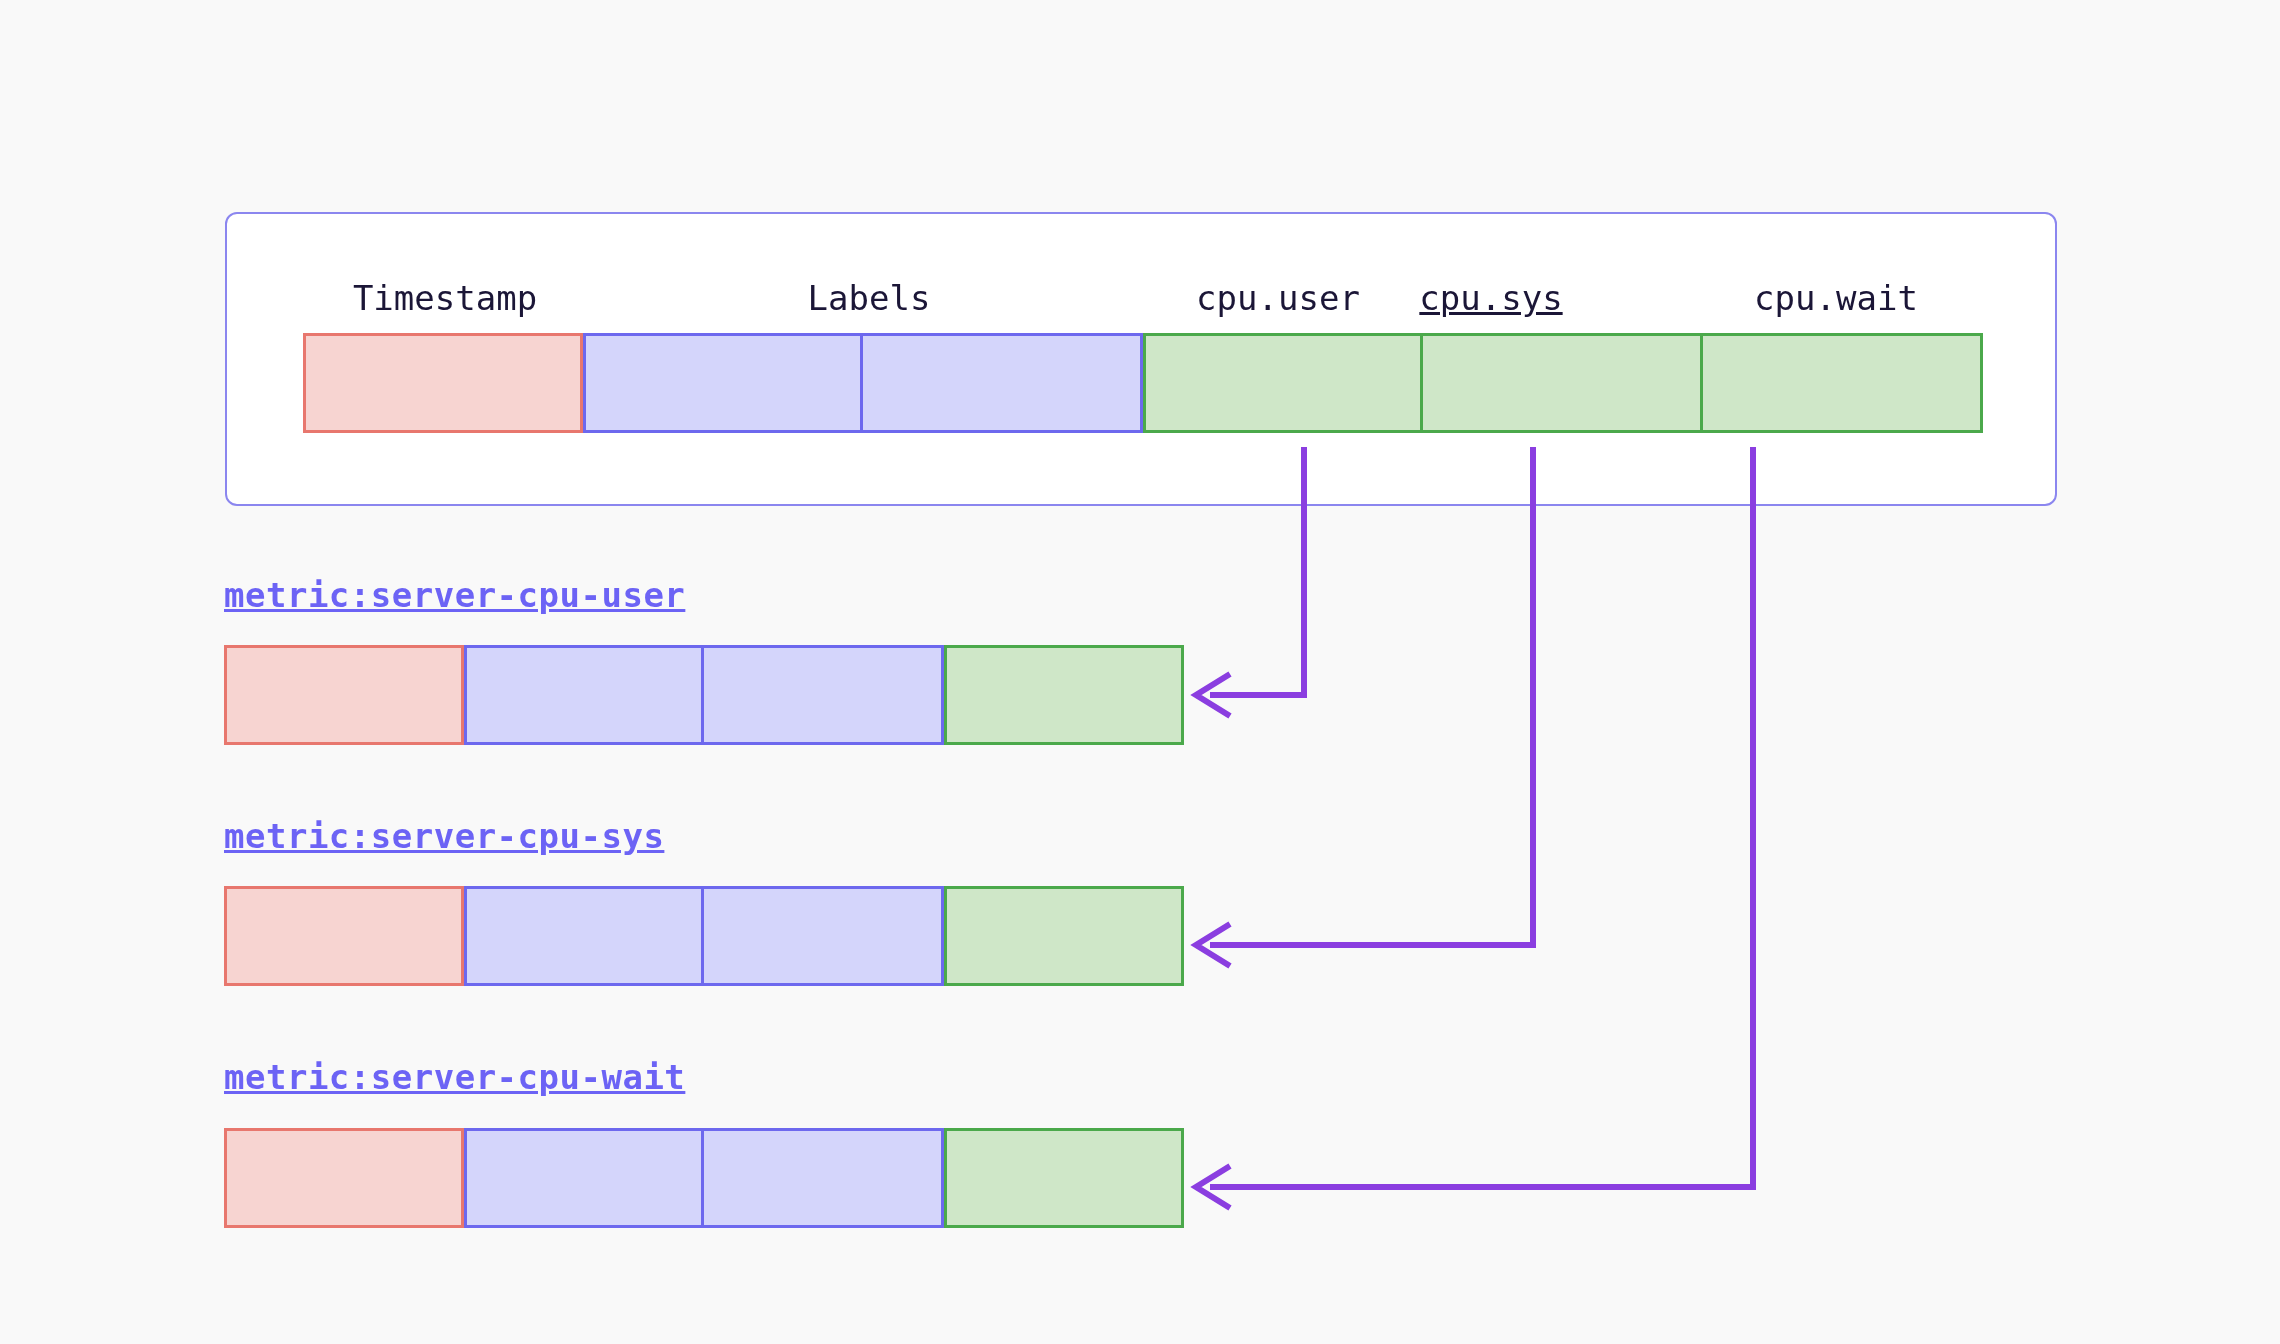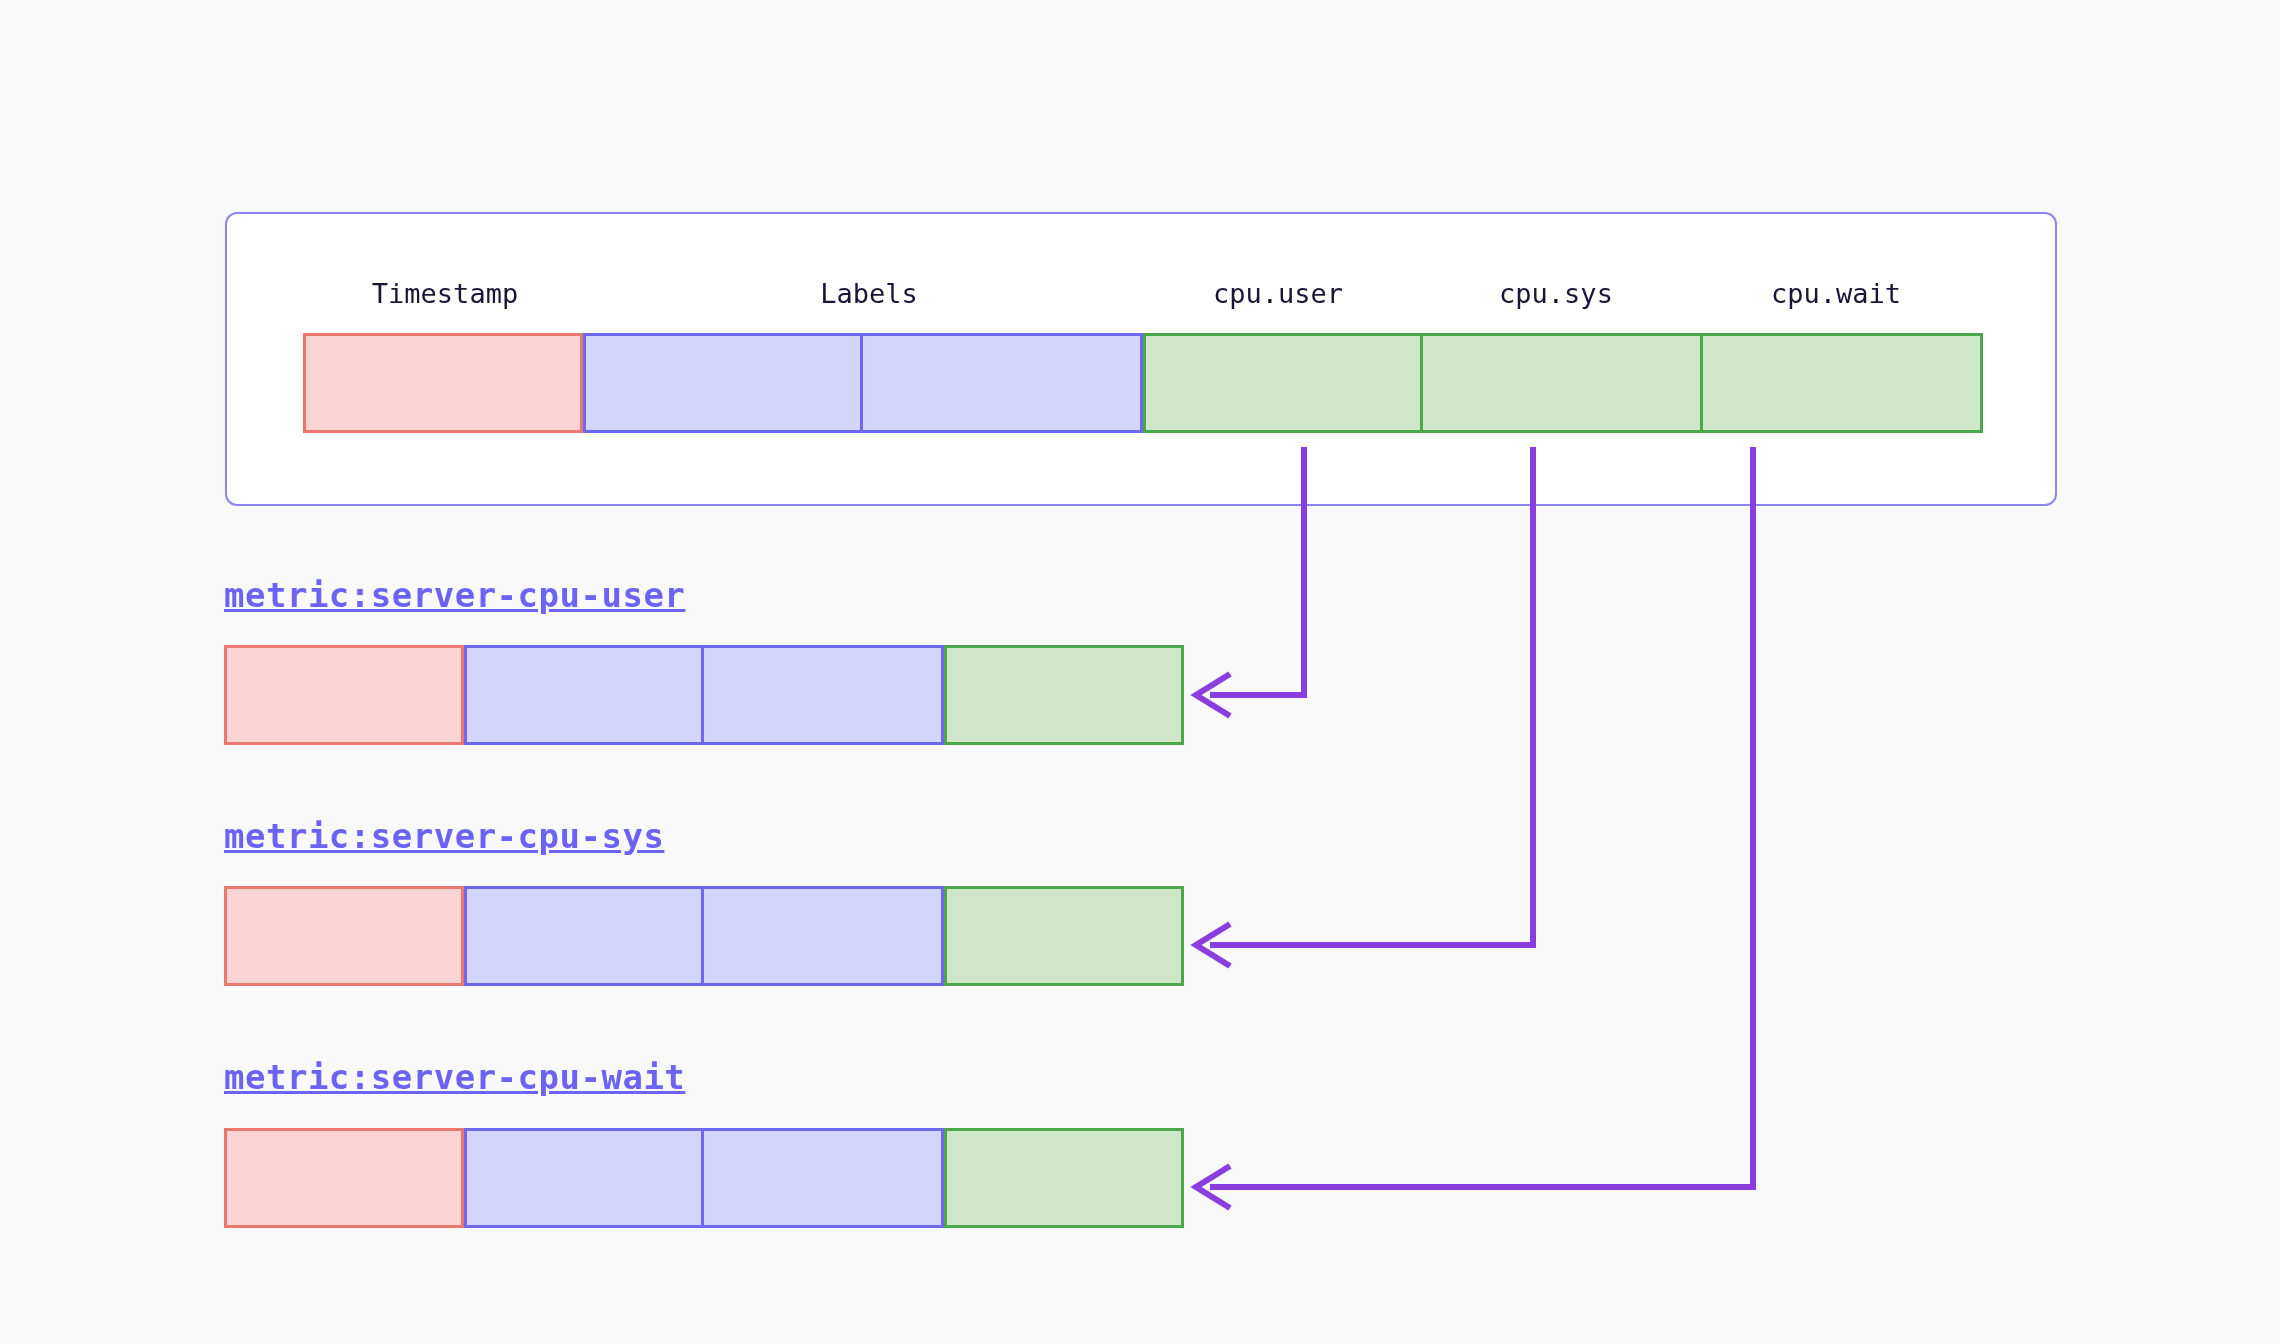--- a/index.html
+++ b/index.html
@@ -49,21 +49,21 @@
   .col-headers {
     position: absolute;
     left: 225px;
     top: 278px;
     width: 1832px;
     height: 44px;
   }
   .col-header {
     position: absolute;
     top: 0;
-    font-size: 27px;
+    font-size: 34px;
     color: #1b1637;
     text-align: center;
     white-space: nowrap;
   }
 
   .table-row {
     position: absolute;
     left: 303px;
     top: 333px;
     height: 100px;
@@ -122,21 +122,21 @@
 
 <div id="stage">
 
 
   <div class="table-card"></div>
 
   <div class="col-headers" id="col-headers">
       <div class="col-header" style="left: 70px; width: 300px;">Timestamp</div>
       <div class="col-header" style="left: 494px; width: 300px;">Labels</div>
       <div class="col-header" style="left: 903px; width: 300px;">cpu.user</div>
-      <div class="col-header" style="left: 1181px; width: 300px;">cpu.sys</div>
+      <div class="col-header" style="left: 1116px; width: 300px; text-decoration: underline;">cpu.sys</div>
       <div class="col-header" style="left: 1461px; width: 300px;">cpu.wait</div>
     </div>
 
   <div class="table-row" id="table-row">
       <div class="cell ts" style="width: 280px; background: rgb(247, 212, 209); border-color: rgb(232, 119, 110);"></div>
       <div class="cell lbl first" style="width: 280px; background: rgb(212, 213, 251); border-color: rgb(109, 104, 238);"></div>
       <div class="cell lbl" style="width: 280px; background: rgb(212, 213, 251); border-color: rgb(109, 104, 238);"></div>
       <div class="cell val first" style="width: 280px; background: rgb(207, 231, 200); border-color: rgb(75, 169, 75);"></div>
       <div class="cell val" style="width: 280px; background: rgb(207, 231, 200); border-color: rgb(75, 169, 75);"></div>
       <div class="cell val" style="width: 280px; background: rgb(207, 231, 200); border-color: rgb(75, 169, 75);"></div>

